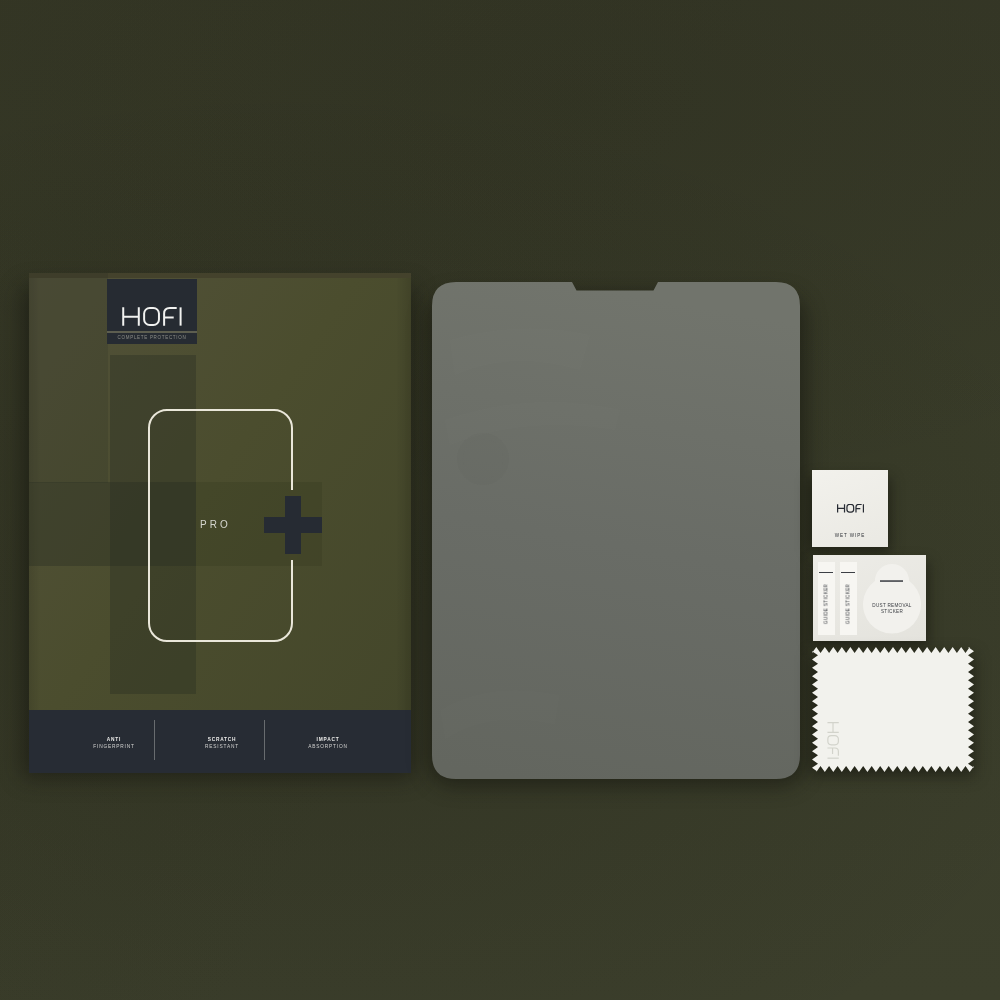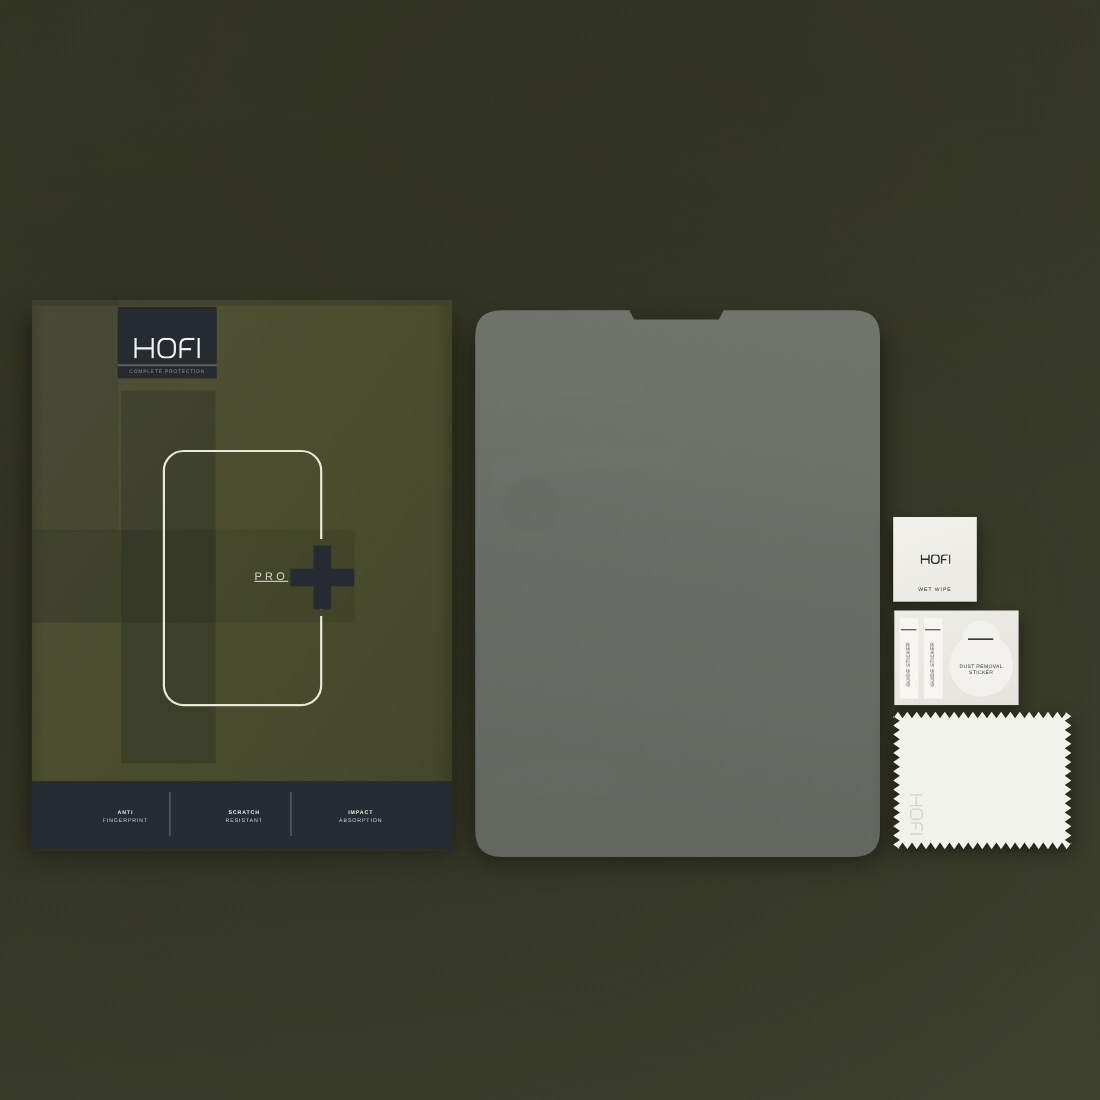--- a/index.html
+++ b/index.html
@@ -25,21 +25,21 @@
   <div class="abs" style="left:0px;top:0px;width:79px;height:210px;background:rgba(40,43,34,0.20);"></div>
 
   <div class="abs" style="left:81px;top:82px;width:86px;height:339px;background:rgba(40,43,34,0.36);"></div>
 
   <div class="abs" style="left:0px;top:209px;width:167px;height:84px;background:rgba(40,43,34,0.36);"></div>
 
   <div class="abs" style="left:167px;top:209px;width:126px;height:84px;background:rgba(40,43,24,0.18);"></div>
 
   <div class="abs" style="left:119px;top:136px;width:141px;height:229px;border:2px solid #eae7da;border-radius:19px;"></div>
 
-  <div class="abs" style="left:171px;top:246px;width:62px;text-align:right;transform:translateZ(0);font-size:10px;letter-spacing:3px;color:#d5d6cf;text-decoration:underline;">PRO</div>
+  <div class="abs" style="left:171px;top:246px;width:62px;transform:translateZ(0);font-size:10px;letter-spacing:3px;color:#d5d6cf;">PRO</div>
 
   <div class="abs" style="left:260px;top:217px;width:8px;height:7px;background:#434528;"></div>
 
   <div class="abs" style="left:260px;top:281px;width:8px;height:6px;background:#434528;"></div>
 
   <div class="abs" style="left:235px;top:244px;width:58px;height:16px;background:#262b33;"></div>
   <div class="abs" style="left:256px;top:223px;width:16px;height:58px;background:#262b33;"></div>
 
   <div class="abs" style="left:78px;top:6px;width:90px;height:64.5px;background:#262b32;">
 

